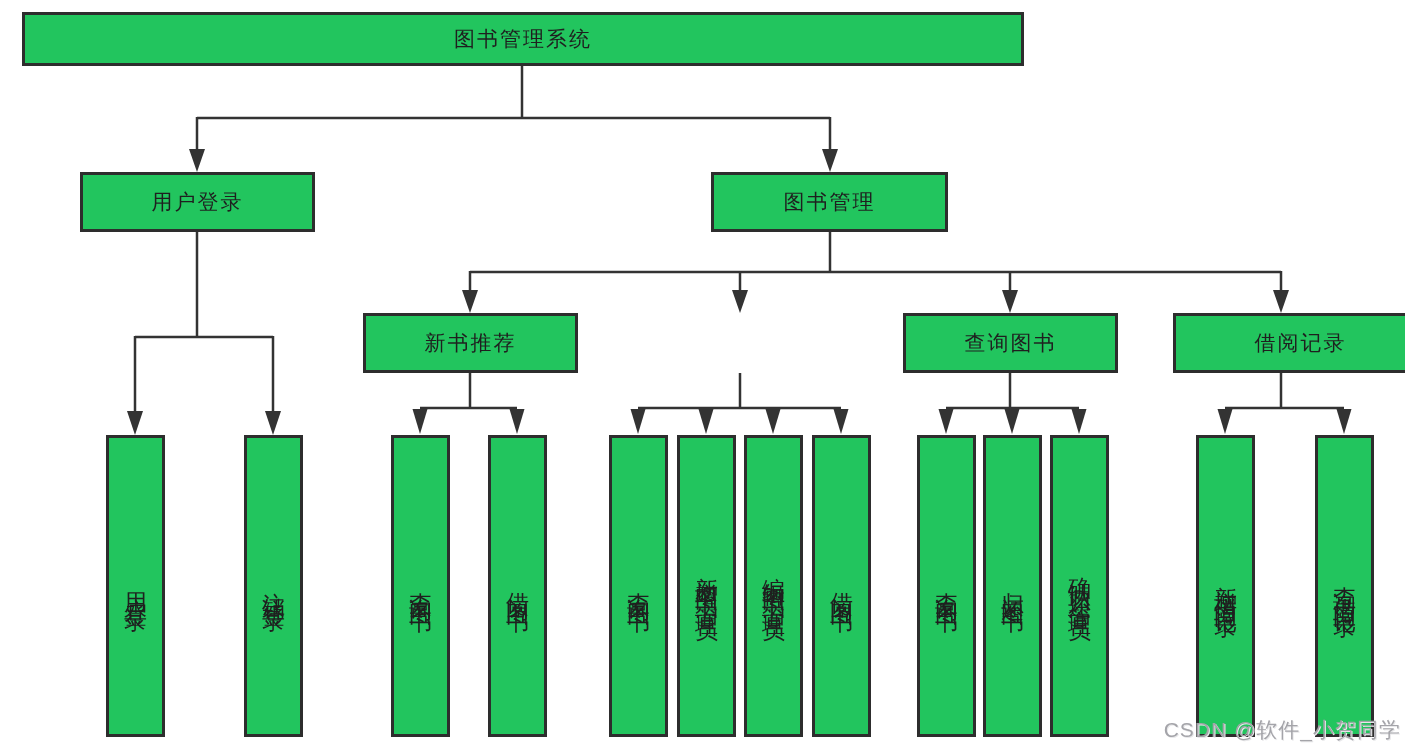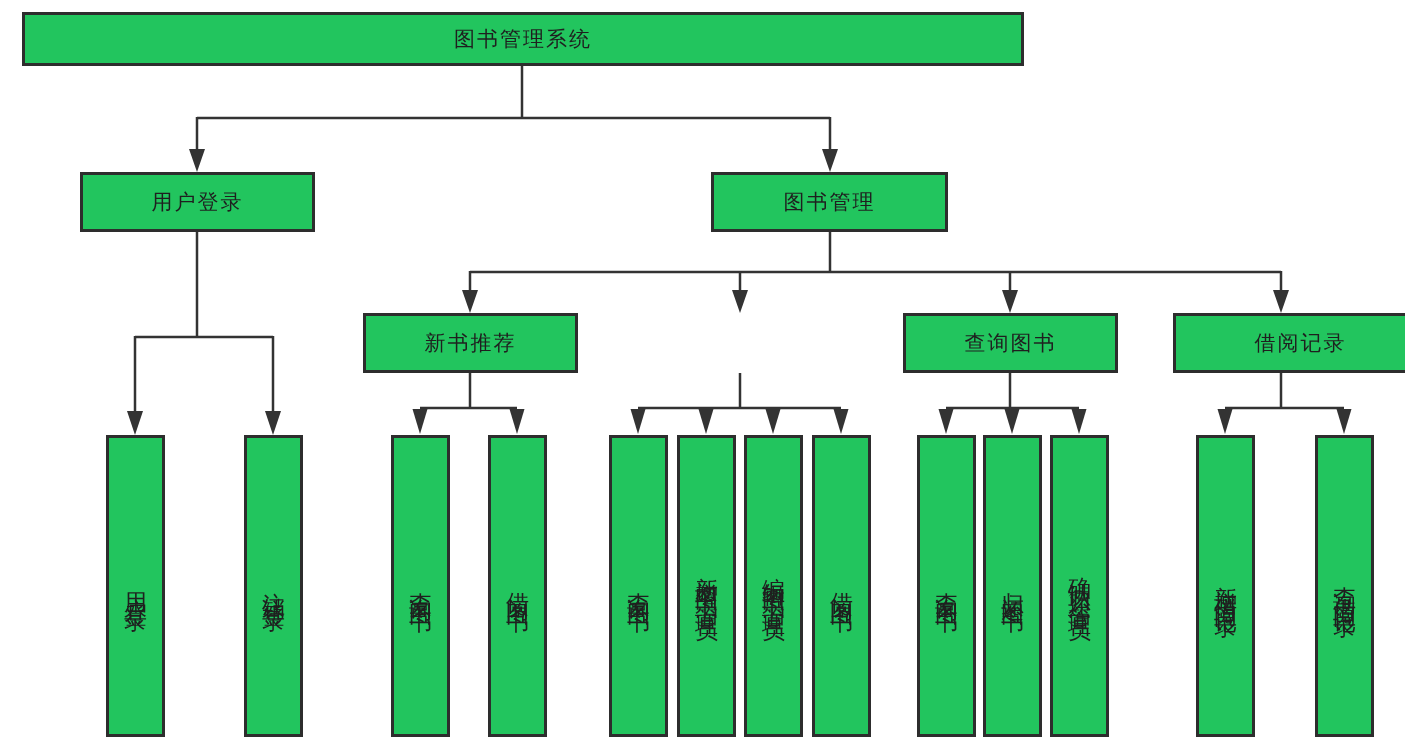--- a/index.html
+++ b/index.html
@@ -163,14 +163,15 @@
     <span class="vtext">确认归还（管理员）</span>
   </div>
 
   <div class="node v" style="left:1196px;">
     <span class="vtext">新增借阅记录</span>
   </div>
   <div class="node v" style="left:1315px;">
     <span class="vtext">查询借阅记录</span>
   </div>
 
+  <div class="watermark">CSDN @软件_小贺同学</div>
 
 </div>
 
 </body></html>

